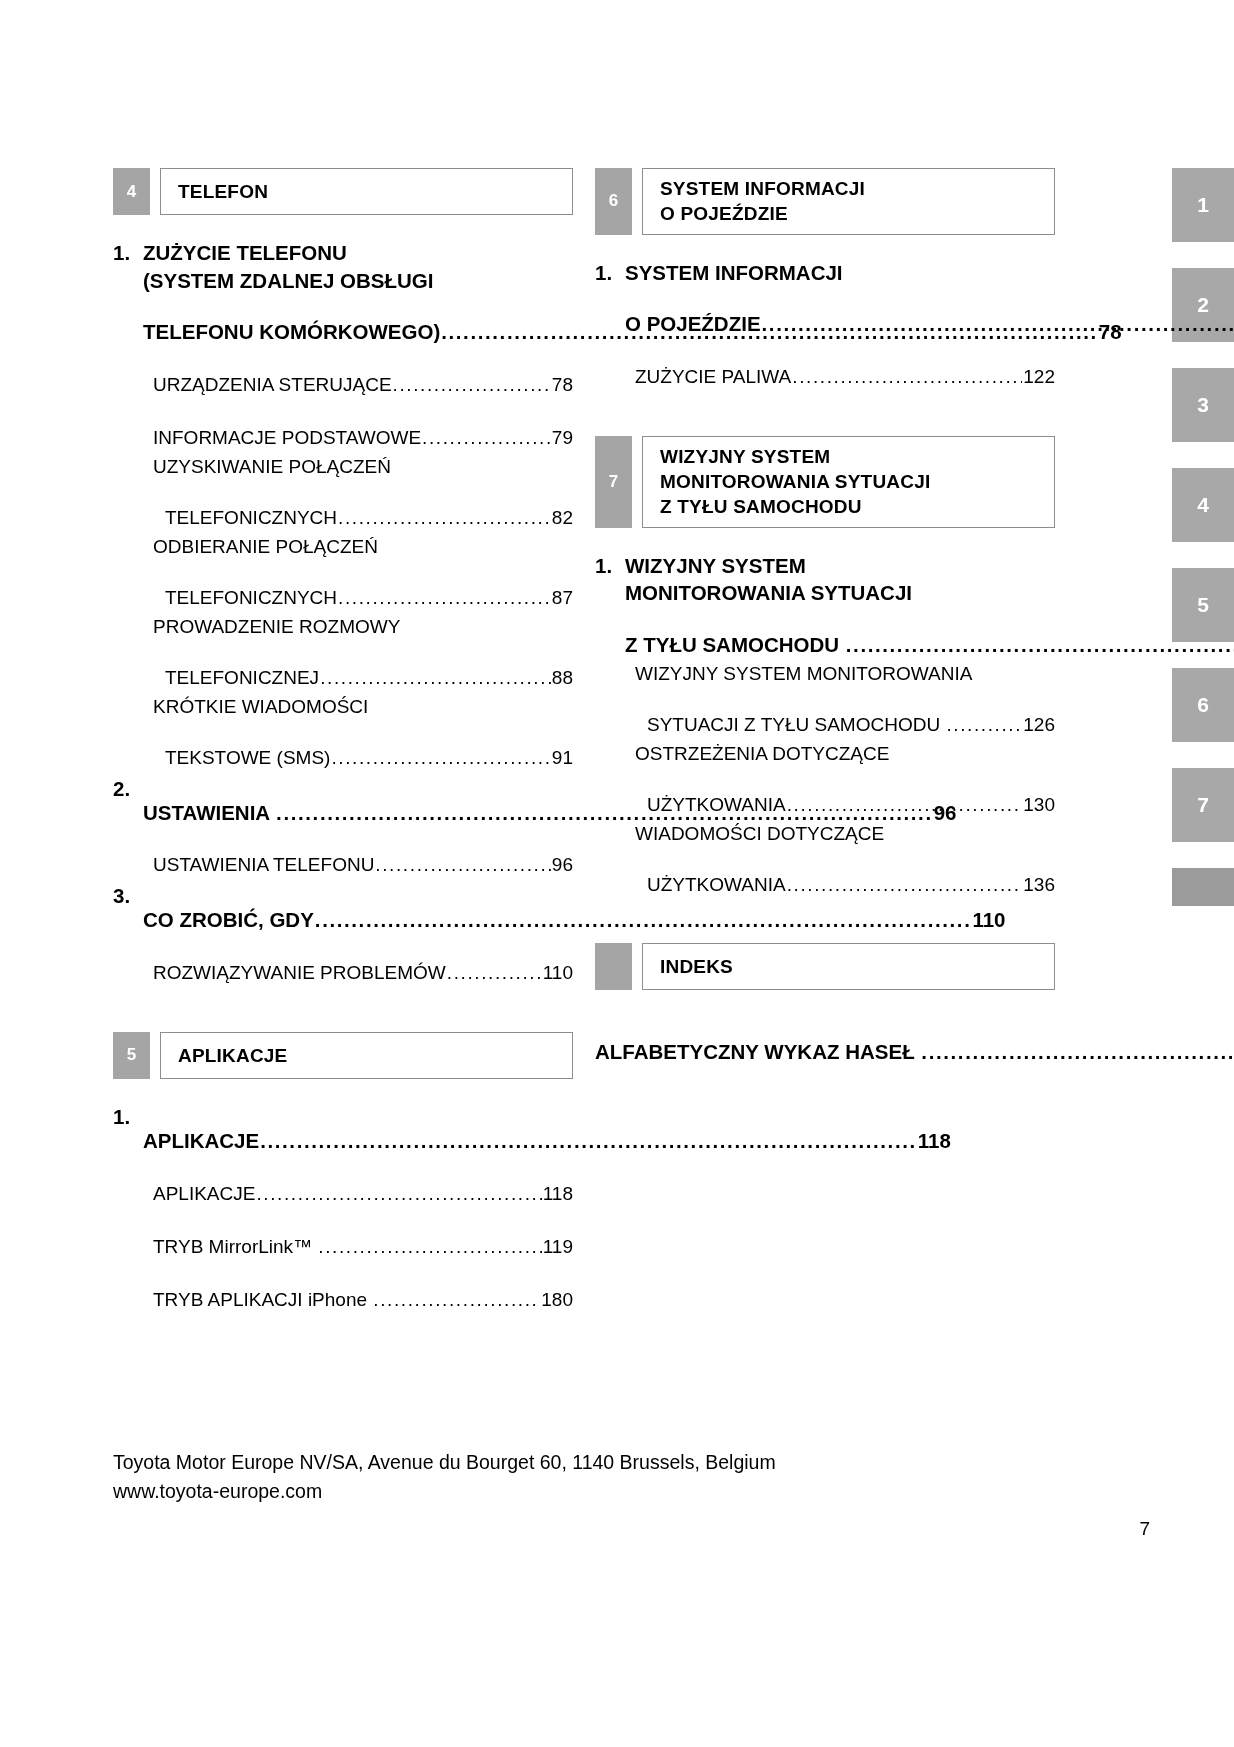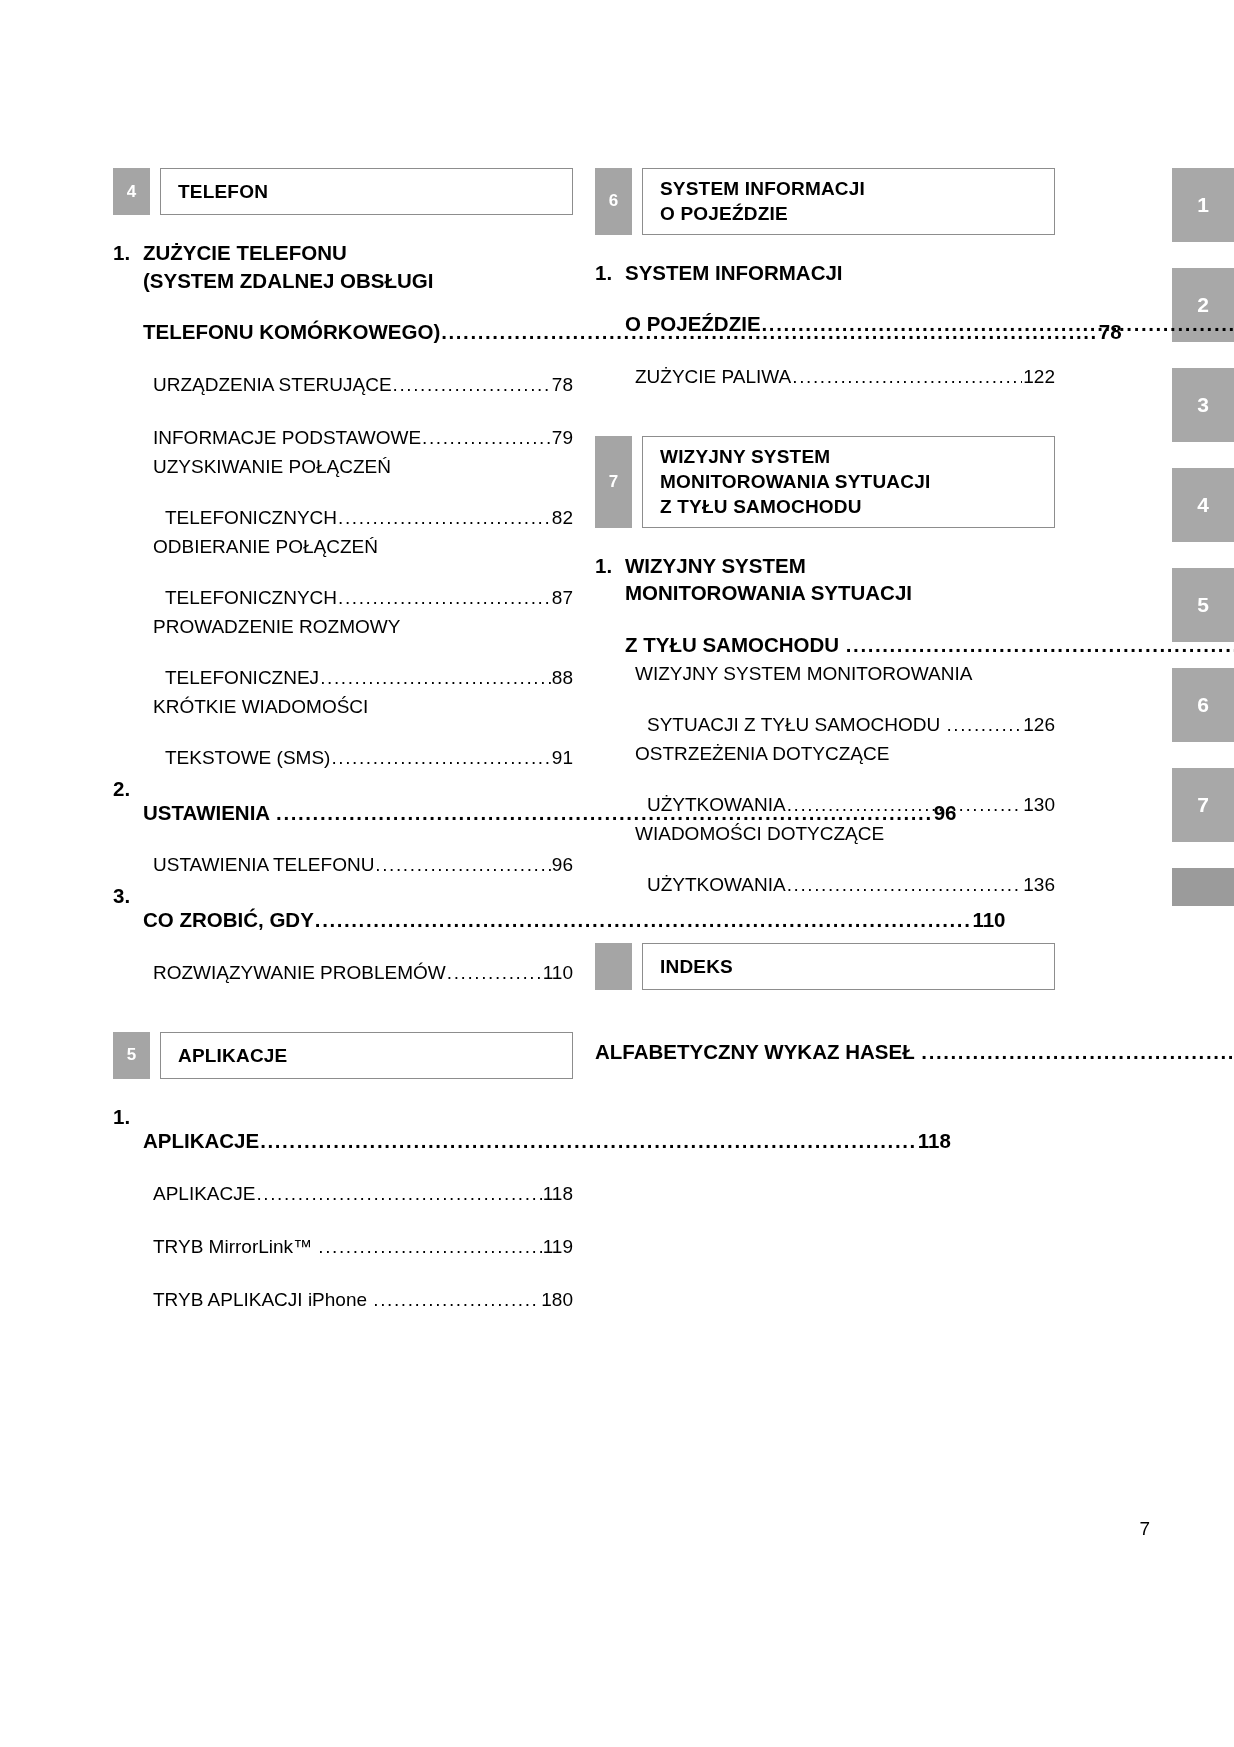--- a/index.html
+++ b/index.html
@@ -419,15 +419,19 @@
               <div class="line">
                 <span class="txt">ALFABETYCZNY WYKAZ HASEŁ </span>
                 <span class="dots">..........................................................................................</span>
               </div>
             </span>
           </div>
         </div>
       </div>
     </div>
 
+  <div class="footer">
+    <div>Toyota Motor Europe NV/SA, Avenue du Bourget 60, 1140 Brussels, Belgium</div>
+    <div>www.toyota-europe.com</div>
+  </div>
   <div class="pagenum">7</div>
 
 </div>
 
 </body></html>

